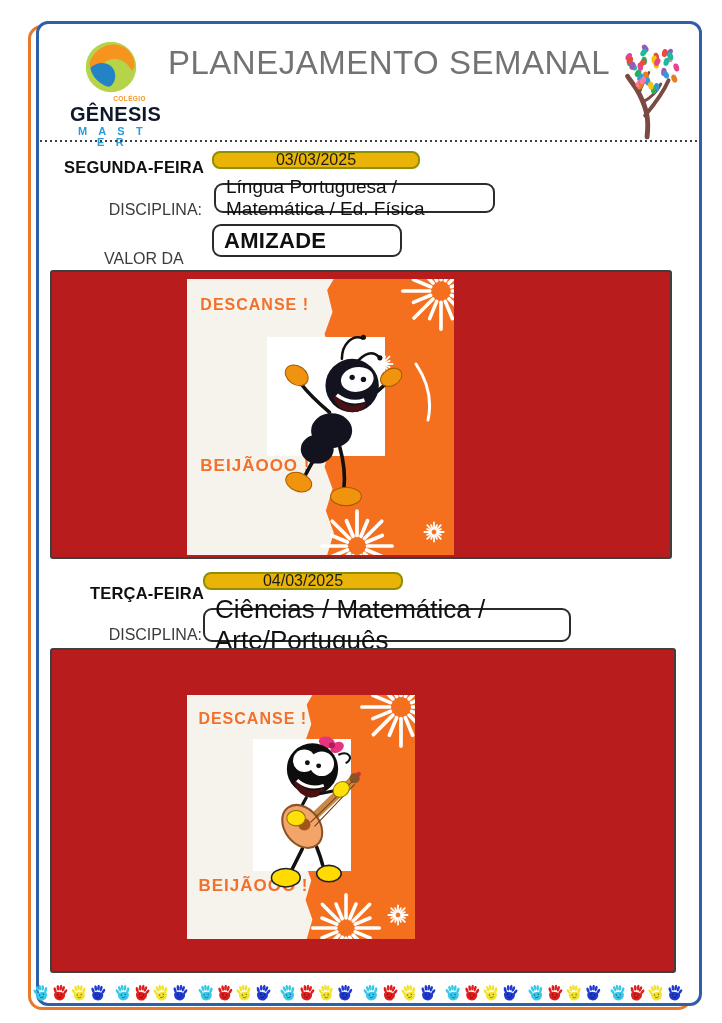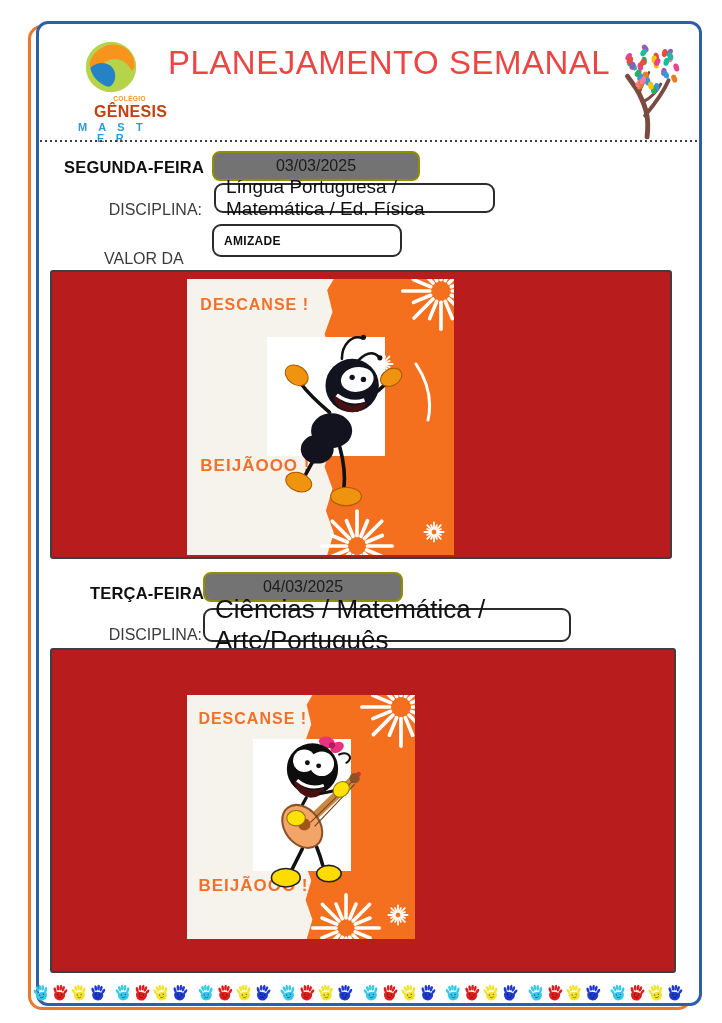--- a/index.html
+++ b/index.html
@@ -11,45 +11,45 @@
   .frame-orange{left:28px;top:25px;width:664px;height:985px;border:3px solid #E97A2B;
                 border-radius:14px;box-sizing:border-box;z-index:0;}
   .frame-blue{left:36px;top:21px;width:666px;height:985px;border:3px solid #2E5FA8;
               border-radius:12px;box-sizing:border-box;background:#fff;z-index:1;}
   .content{position:absolute;inset:0;z-index:2;}
 
   
   .logo{left:70px;top:40px;width:82px;text-align:center;line-height:1;}
   .logo svg{display:block;margin:0 auto;}
   .logo-small{font-size:6.5px;font-weight:700;color:#F7941E;text-align:right;padding-right:6px;margin-top:2px;letter-spacing:.4px;}
-  .logo-name{font-size:16px;font-weight:800;color:#c2410c;letter-spacing:.3px;margin-top:1px;margin-left:24px;}
+  .logo-name{font-size:20px;font-weight:800;color:#0f172a;letter-spacing:.3px;margin-top:1px;}
   .logo-sub{font-size:11px;font-weight:700;color:#2E9BD6;letter-spacing:4.2px;margin-top:2px;padding-left:3px;}
 
-  .title{left:168px;top:44px;width:440px;text-align:left;font-size:33px;color:#ef4444;
+  .title{left:168px;top:44px;width:440px;text-align:left;font-size:33px;color:#737373;
          letter-spacing:.5px;white-space:nowrap;}
   .subtitle{left:178px;top:92px;width:428px;text-align:center;font-size:11.2px;color:#3A3A3A;line-height:1.5;}
   .tree{left:606px;top:36px;}
   .dotted{left:40px;top:140px;width:660px;height:2px;
           background:repeating-linear-gradient(90deg,#3F3F3F 0 2px,transparent 2px 5px);}
 
   
   .day-label{font-weight:700;font-size:16.5px;color:#101010;letter-spacing:.2px;}
   .small-label{font-size:16px;color:#3B3B3B;}
-  .date-box{width:208px;height:30px;background:#737373;border:2px solid #8F8F00;border-radius:8px;
+  .date-box{width:208px;height:18px;background:#eab308;border:2px solid #8F8F00;border-radius:8px;
             box-sizing:border-box;display:flex;align-items:center;justify-content:center;
             font-size:16px;color:#1C1C1C;}
   .field-box{border:2px solid #2B2B2B;border-radius:9px;box-sizing:border-box;background:#fff;
              display:flex;align-items:center;padding:0 10px;color:#101010;}
 
   #monday-day{left:64px;top:158px;}
   #monday-date{left:212px;top:151px;}
   #monday-subject-label{left:100px;top:201px;width:102px;text-align:right;}
   #monday-subjects{left:214px;top:183px;width:281px;height:30px;font-size:19px;}
   #monday-value-label{left:104px;top:250px;width:102px;text-align:left;}
-  #monday-value{left:212px;top:224px;width:190px;height:33px;font-size:12px;font-weight:700;letter-spacing:.3px;}
+  #monday-value{left:212px;top:224px;width:190px;height:33px;font-size:22px;font-weight:700;letter-spacing:.3px;}
 
   #tuesday-day{left:90px;top:578px;margin-top:6px;}
   #tuesday-date{left:203px;top:572px;width:200px;}
   #tuesday-subject-label{left:100px;top:626px;width:102px;text-align:right;}
   #tuesday-subjects{left:203px;top:608px;width:368px;height:34px;font-size:26px;}
 
   
   .card{border:2px solid #3F3F3F;border-radius:3px;box-sizing:border-box;background:#b91c1c;}
   #card1{left:50px;top:270px;width:622px;height:289px;}
   #card2{left:50px;top:648px;width:626px;height:325px;}

